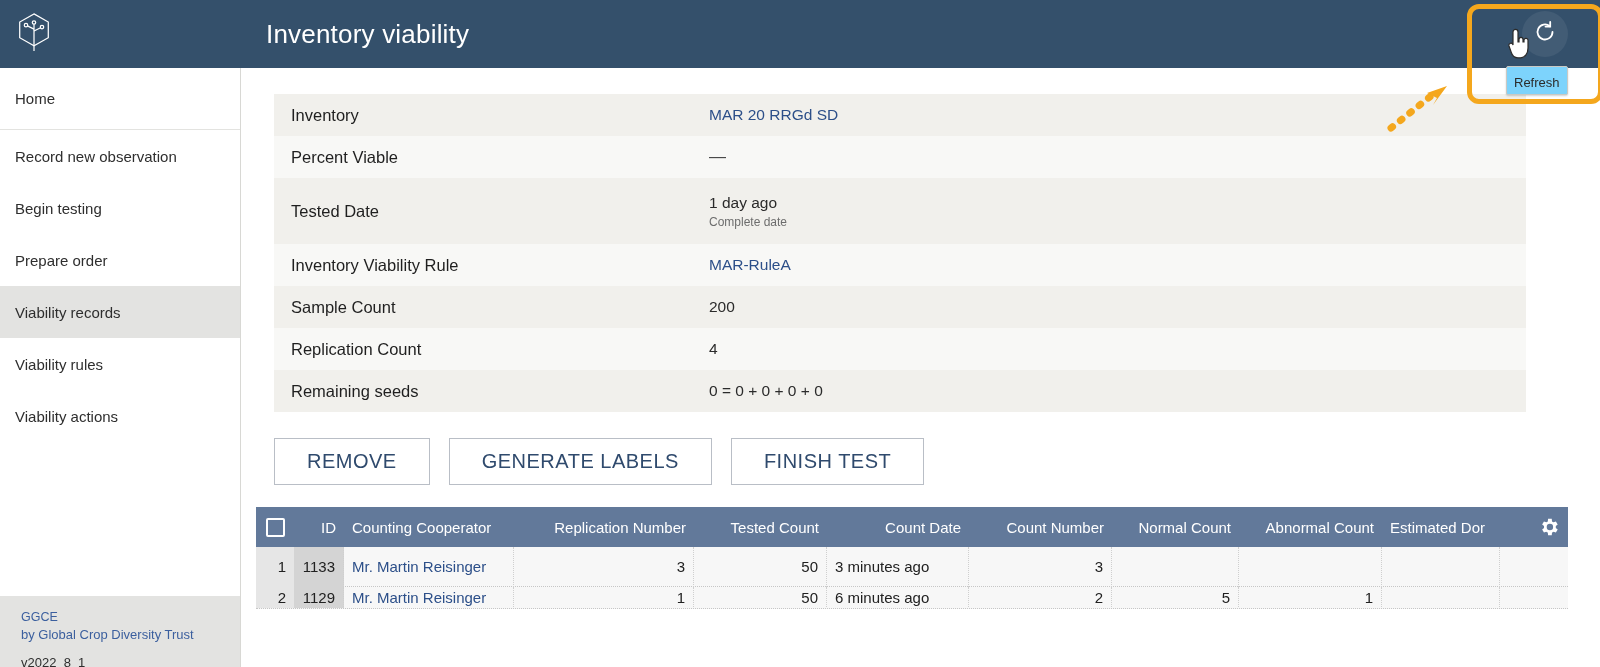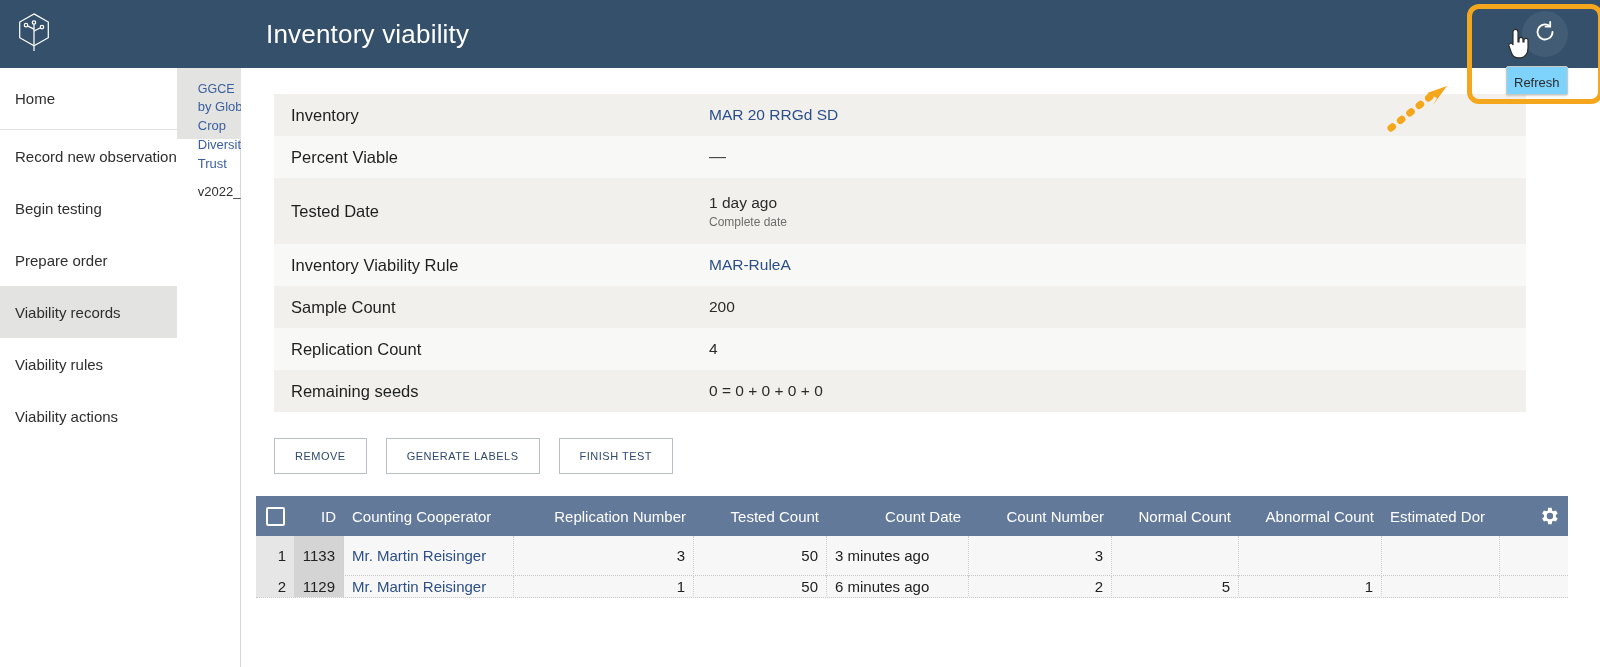--- a/index.html
+++ b/index.html
@@ -82,21 +82,21 @@
     width: 70px; height: 48px;
     z-index: 34; pointer-events: none;
   }
 
   
   .sidebar {
     position: absolute; left: 0; top: 68px;
     width: 241px; height: 599px;
     background: #ffffff;
     border-right: 1px solid #d8d8d4;
-    display: flex; flex-direction: row;
+    display: flex; flex-direction: column;
   }
   .nav { flex: 0 0 auto; }
   .nav-item {
     height: 52px;
     display: flex; align-items: center;
     padding-left: 15px;
     font-size: 15px;
     color: #2e2e2e;
     cursor: pointer;
     background: #ffffff;
@@ -146,23 +146,23 @@
 
   
   .btn-row {
     margin: 26px 0 0 33px;
     display: flex; gap: 19px;
   }
   .btn {
     border: 1px solid #b9bec6;
     background: #ffffff;
     color: #2f4a6d;
-    font-size: 11px;
+    font-size: 20px;
     letter-spacing: .5px;
-    padding: 11px 20px;
+    padding: 11px 32px;
     cursor: pointer;
     font-family: "Liberation Sans", sans-serif;
     text-align: right;
   }
 
   
   .grid {
     margin: 22px 0 0 15px;
     width: 1312px;
   }

